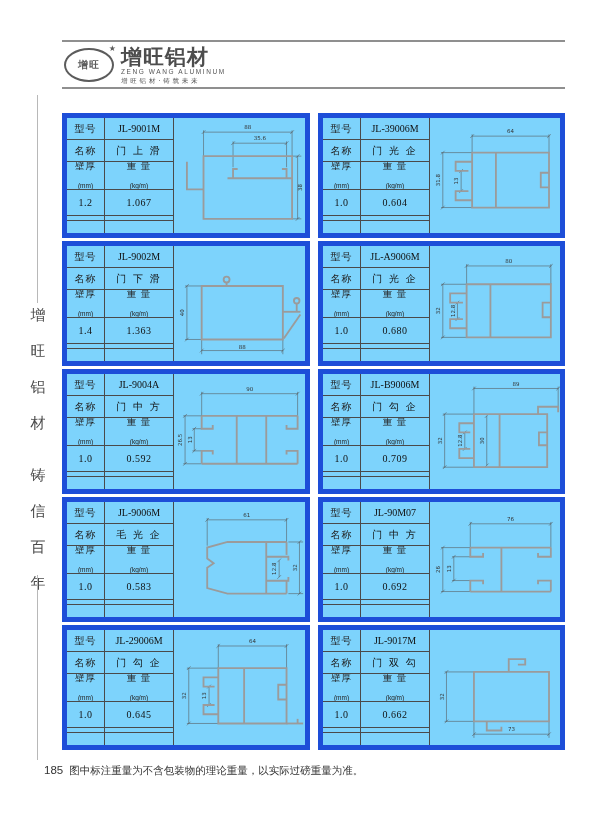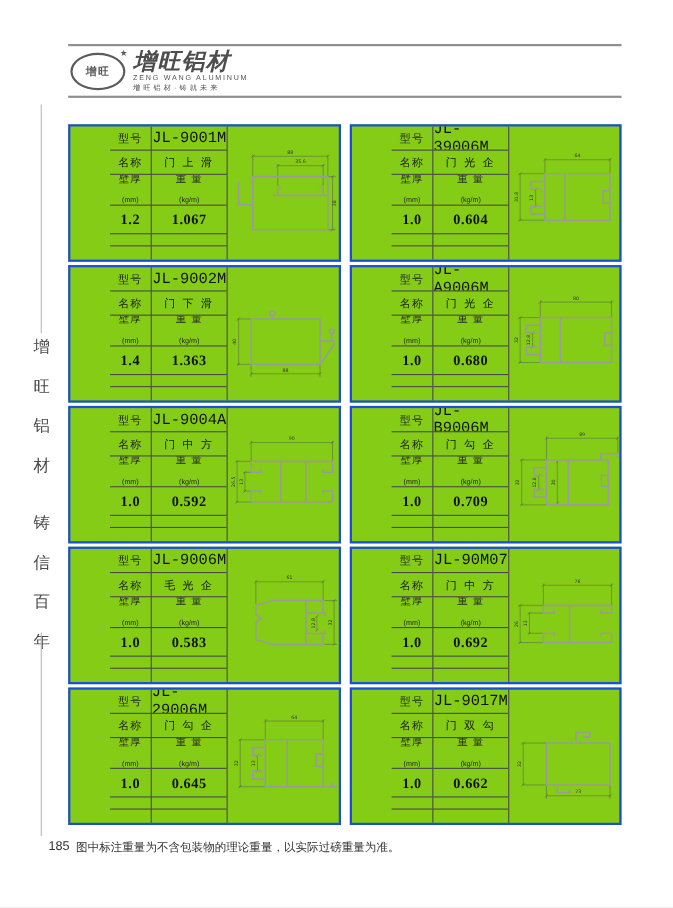--- a/index.html
+++ b/index.html
@@ -11,50 +11,50 @@
   
   .rule { position:absolute; left:62px; width:503px; height:2px; background:#8f8f8f; }
   .rule.top { top:40px; } .rule.bot { top:87px; }
   .header { position:absolute; left:64px; top:46px; display:flex; align-items:flex-start; gap:12px; }
   .logo { display:flex; align-items:center; gap:7px; }
   .oval { position:relative; width:46px; height:30px; border:2.5px solid #5c5c5c; border-radius:50%;
           display:flex; align-items:center; justify-content:center; }
   .oval .oval-txt { font-size:10px; font-weight:bold; color:#5c5c5c; letter-spacing:1px; }
   .oval .star { position:absolute; top:-6px; right:-4px; font-size:8px; color:#5c5c5c; font-style:normal; }
   .brand { display:flex; flex-direction:column; line-height:1; }
-  .brand-cn { font-size:21px; font-weight:900; color:#4d4d4d; letter-spacing:1px;font-style:italic; }
+  .brand-cn { font-size:21px; font-weight:900; color:#4d4d4d; letter-spacing:1px; }
   .brand-en { font-size:6.5px; color:#555; letter-spacing:1.6px; margin-top:2px; white-space:nowrap; }
   .brand-slogan { font-size:6.5px; color:#555; letter-spacing:2.8px; margin-top:2px; white-space:nowrap; }
   .titles { margin-left:4px; padding-top:2px; }
   .title-cn { font-size:15px; font-weight:bold; color:#3e3e3e; letter-spacing:1px; }
   .title-en { font-size:11px; color:#666; margin-top:3px; }
   
   .vline { position:absolute; left:37px; width:1px; background:#b8b8b8; }
   .vline.v1 { top:95px; height:208px; } .vline.v2 { top:575px; height:185px; }
   .vchars { position:absolute; left:29px; top:306px; width:18px; display:flex; flex-direction:column;
             gap:17px; text-align:center; font-size:15px; color:#4a4a4a;
             font-family:"Liberation Serif","DejaVu Serif",serif; }
   .vchars .grp { margin-top:16px; }
   
   .grid { position:absolute; left:62px; top:113px; display:grid;
           grid-template-columns:248px 247px; grid-auto-rows:125px; column-gap:8px; row-gap:3px; }
-  .cell { border:2px solid #1d4ed8; display:flex; background:#84cc16; box-sizing:border-box;padding-left:36px; }
+  .cell { border:5px solid #1d4ed8; display:flex; background:#7dd3fc; box-sizing:border-box; }
   .ptable { flex:0 0 106px; width:106px; border-right:1px solid #4a4a4a; display:grid;
             grid-template-columns:38px 1fr; grid-template-rows:22px 22px 28px 26px 1fr 12px; }
   .ptable > div { border-bottom:1px solid #4a4a4a; display:flex; align-items:center;
                   justify-content:center; overflow:hidden; }
   .ptable > div:nth-child(odd) { border-right:1px solid #4a4a4a; }
   .ptable > div.nb { border-bottom:none; }
   .lab { font-size:10px; color:#222; letter-spacing:1px; white-space:nowrap; }
-  .model { font-family:Liberation Mono, monospace; font-size:14px; color:#111; letter-spacing:0; }
+  .model { font-family:Liberation Serif, serif; font-size:10px; color:#111; letter-spacing:0; }
   .pname { font-size:10px; color:#111; letter-spacing:2px; white-space:nowrap;text-align:center; }
   .hdr { flex-direction:column; line-height:1.05;gap:12px; }
   .hdr .h1 { font-size:9.5px; color:#222; letter-spacing:1px; }
   .hdr .h2 { font-size:6.5px; color:#222; }
-  .val { font-family:"Liberation Serif","DejaVu Serif",serif; font-size:13px; color:#111; letter-spacing:0.5px;font-weight:bold; }
+  .val { font-family:"Liberation Serif","DejaVu Serif",serif; font-size:10px; color:#111; letter-spacing:0.5px; }
   .draw { flex:1; position:relative; }
   .draw svg { width:100%; height:100%; display:block; }
   svg .prof path, svg .prof circle { stroke:#9b9b9b; stroke-width:2; fill:none; stroke-linejoin:miter; }
   svg .dims line, svg .dims path { stroke:#555; stroke-width:0.6; fill:none; }
   svg .dims text { font-family:"DejaVu Sans",sans-serif; font-size:6px; fill:#333; stroke:none; }
   
   .footer { position:absolute; left:44px; top:764px; font-size:10.5px; color:#333; display:flex; align-items:flex-start; gap:6px; }
   .footer .pg { font-size:11.5px; }
 </style>
 </head>

